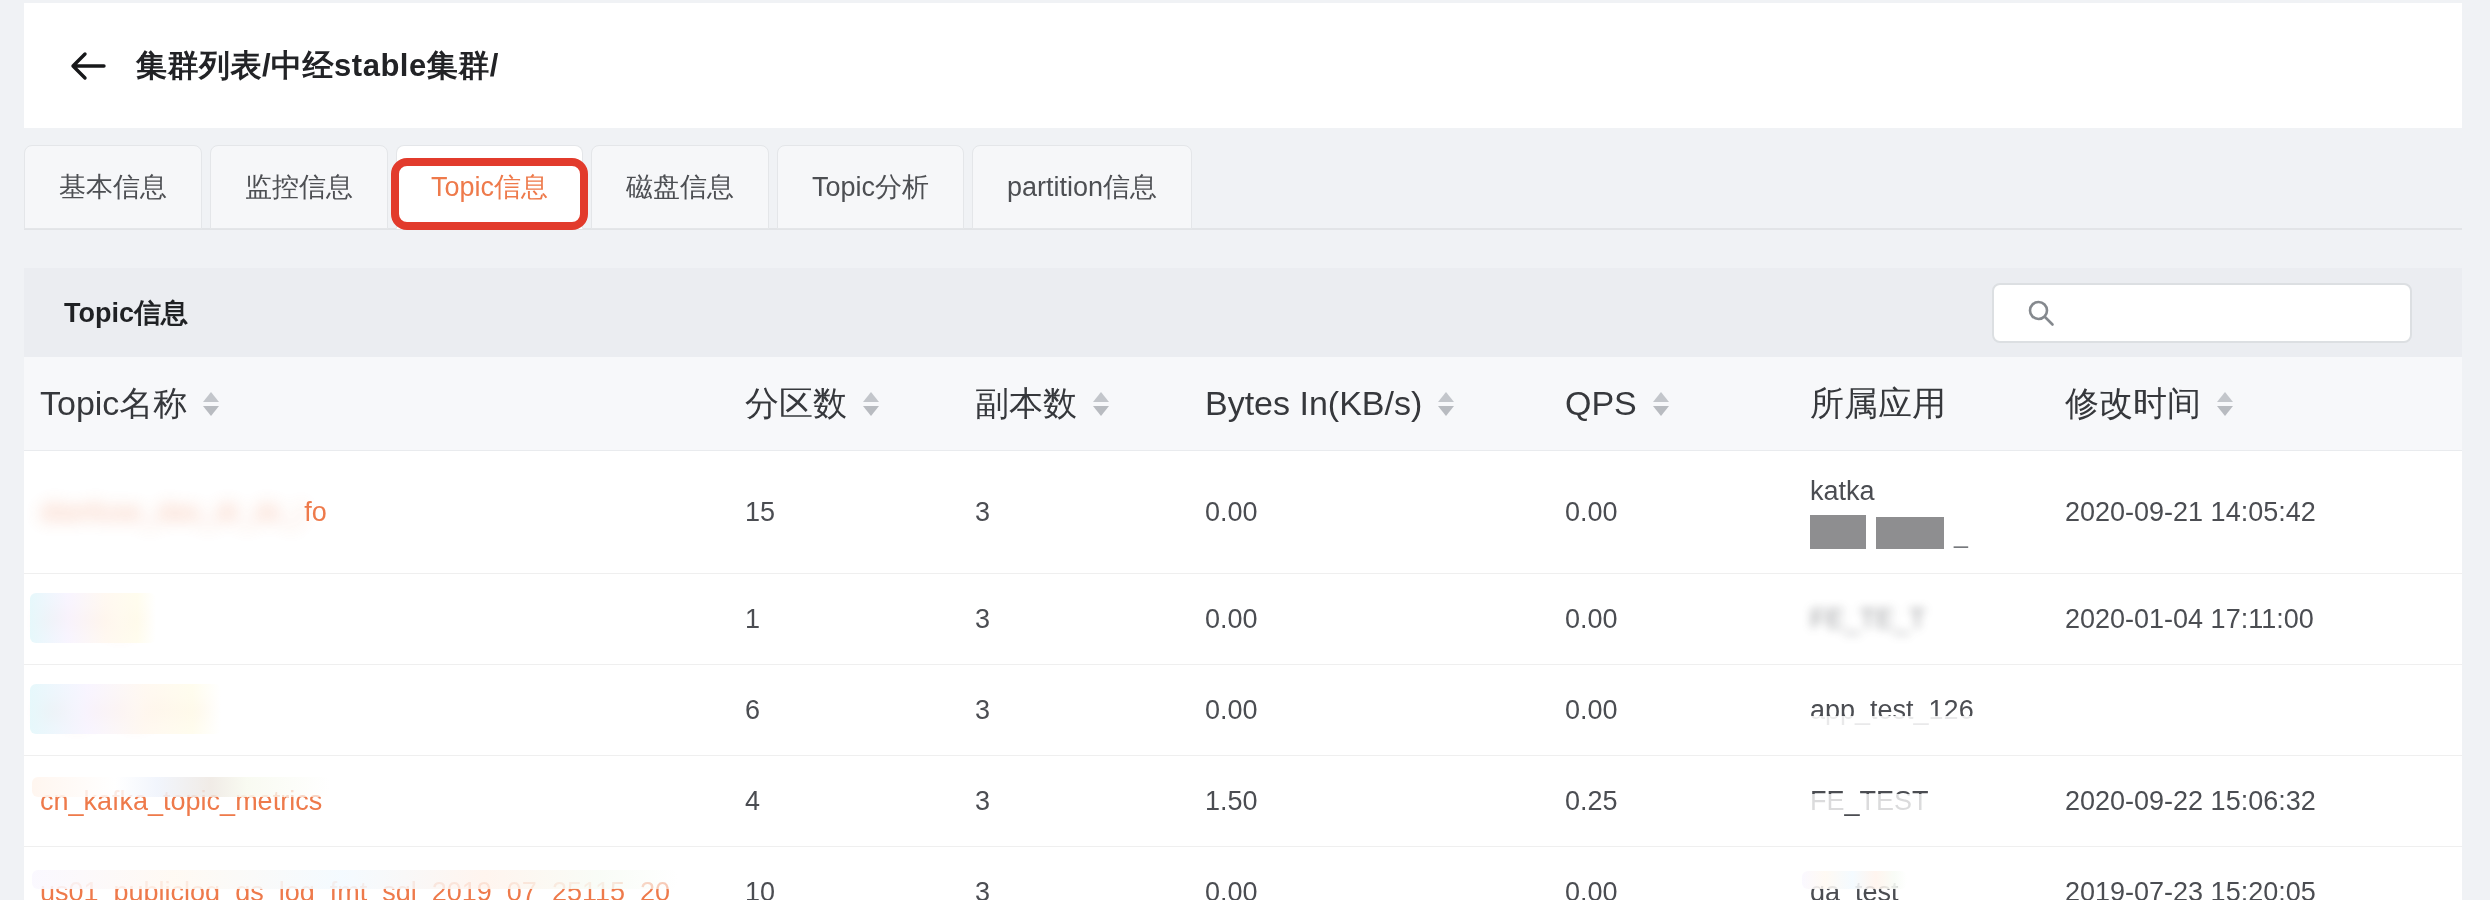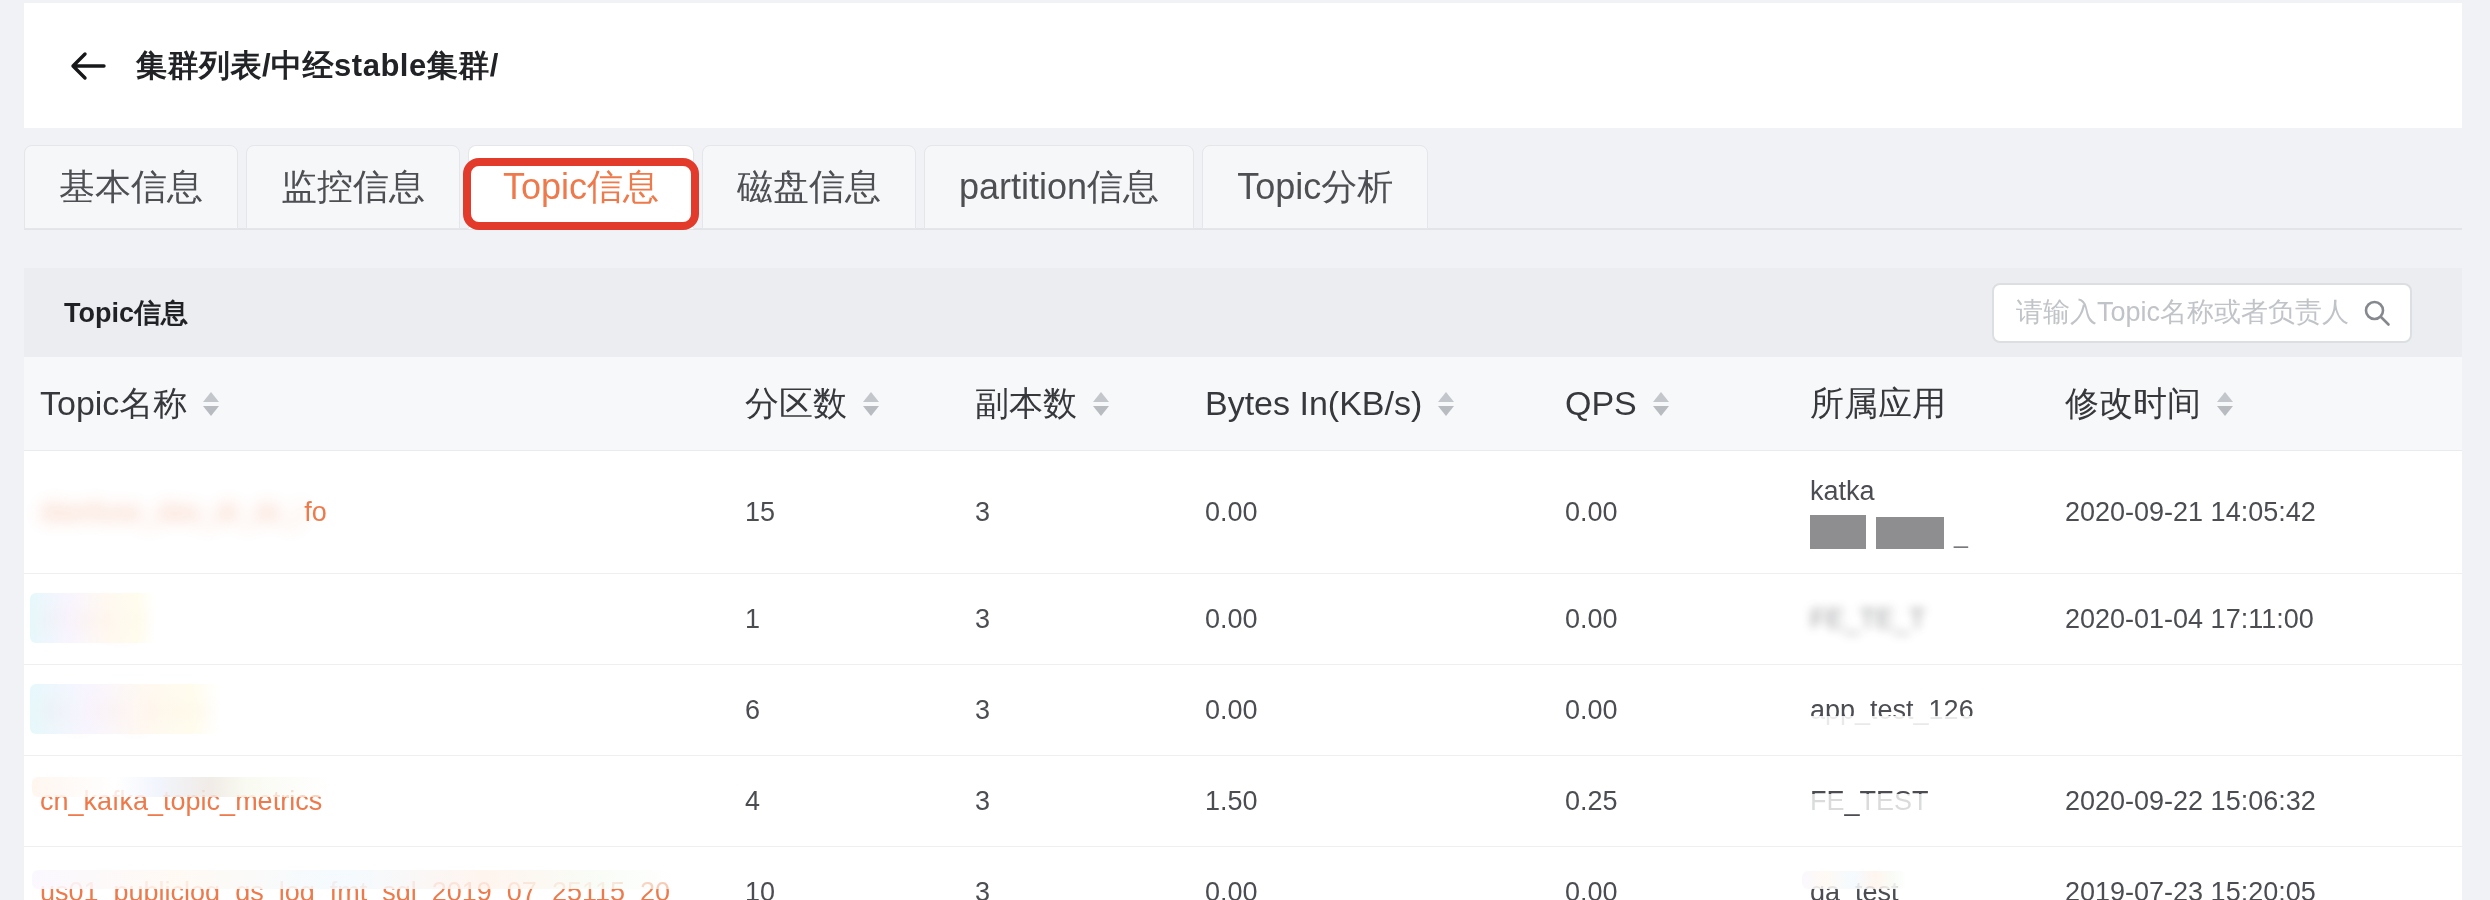--- a/index.html
+++ b/index.html
@@ -9,21 +9,21 @@
 
   
   .page-header { margin-top:3px; height:125px; background:#fff; display:flex; align-items:center; padding-left:42px; }
   .back-btn { width:44px; height:40px; display:flex; align-items:center; justify-content:center; cursor:pointer; }
   .page-title { margin-left:26px; font-size:31px; font-weight:700; color:#222326; letter-spacing:.5px; }
 
   
   .tabs-nav { margin-top:17px; height:85px; border-bottom:2px solid #e2e4e7; display:flex; gap:8px; position:relative; }
   .tab { height:84px; padding:0 34px; display:flex; align-items:center; justify-content:center;
          background:#f6f7f9; border:1px solid #e4e6e9; border-radius:8px 8px 0 0;
-         font-size:36px; color:#4d4f53; cursor:pointer; position:relative; }
+         font-size:27px; color:#4d4f53; cursor:pointer; position:relative; }
   .tab.active { background:#fff; color:#ee7a4b; border-bottom-color:#fff; }
   .tab .annotation { position:absolute; left:-6px; right:-6px; top:12px; bottom:-2px;
          border:8px solid #e23b2c; border-radius:16px; pointer-events:none; }
 
   
   .panel { margin-top:38px; background:#fff; }
   .panel-header { height:89px; background:#ebedf1; display:flex; align-items:center; justify-content:space-between; padding:0 50px 0 40px; }
   .panel-title { font-size:27px; font-weight:700; color:#1f2124; }
   .search-box { width:420px; height:60px; background:#fff; border:2px solid #dcdfe2; border-radius:8px;
                 display:flex; align-items:center; padding:0 18px 0 22px; }
@@ -89,32 +89,31 @@
         <span>监控信息</span>
       </div>
       <div class="tab active">
         <span>Topic信息</span>
         <div class="annotation"></div>
       </div>
       <div class="tab">
         <span>磁盘信息</span>
       </div>
       <div class="tab">
+        <span>Topic分析</span>
+      </div>
+      <div class="tab">
         <span>partition信息</span>
-      </div>
-      <div class="tab">
-        <span>Topic分析</span>
       </div>
     </div>
 
   <div class="panel">
     <div class="panel-header">
       <div class="panel-title">Topic信息</div>
       <div class="search-box">
-        <input type="text" value="" placeholder="请输入Topic名称或者负责人" style="">
         <span class="search-icon">
           <svg width="30" height="30" viewBox="0 0 30 30">
             <circle cx="12.5" cy="12.5" r="8.5" stroke="#85898e" stroke-width="2.6" fill="none"></circle>
             <line x1="19" y1="19" x2="26.5" y2="26.5" stroke="#85898e" stroke-width="2.6" stroke-linecap="round"></line>
           </svg>
         </span>
       </div>
     </div>
 
     <div class="grid thead">

